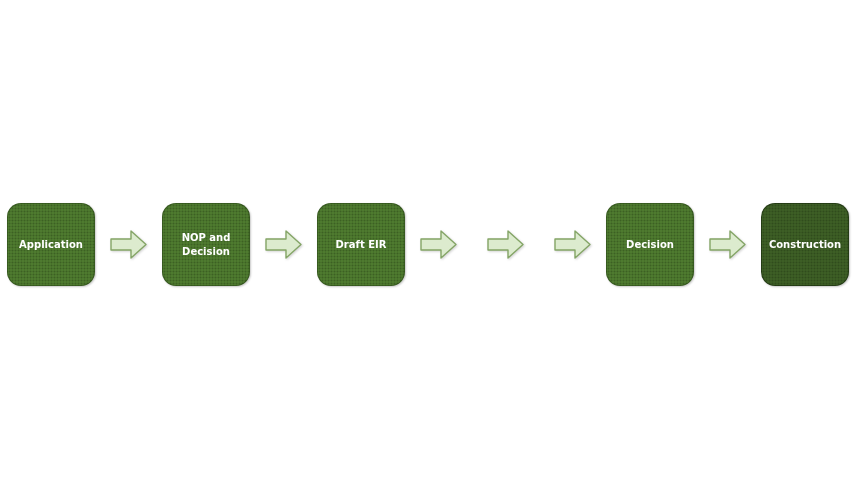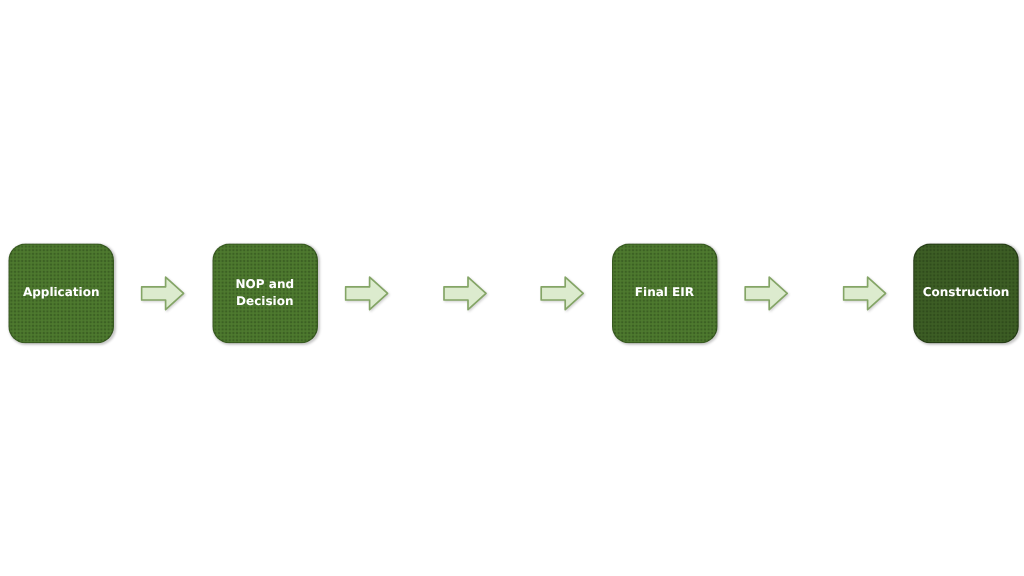--- a/index.html
+++ b/index.html
@@ -85,44 +85,47 @@
     <div class="step">
       <span class="step-label">NOP and Decision</span>
     </div>
 
     <div class="connector">
       <svg width="37" height="33" viewBox="0 0 37 33">
         <polygon points="1,11 21,11 21,3 36,16.5 21,30 21,22 1,22" fill="#dcebce" stroke="#84a566" stroke-width="1.4" stroke-linejoin="round"></polygon>
       </svg>
     </div>
 
+    <div class="step">
+      <span class="step-label">Draft EIR</span>
+    </div>
+
+    <div class="connector">
+      <svg width="37" height="33" viewBox="0 0 37 33">
+        <polygon points="1,11 21,11 21,3 36,16.5 21,30 21,22 1,22" fill="#dcebce" stroke="#84a566" stroke-width="1.4" stroke-linejoin="round"></polygon>
+      </svg>
+    </div>
+
 
     <div class="connector">
       <svg width="37" height="33" viewBox="0 0 37 33">
         <polygon points="1,11 21,11 21,3 36,16.5 21,30 21,22 1,22" fill="#dcebce" stroke="#84a566" stroke-width="1.4" stroke-linejoin="round"></polygon>
       </svg>
     </div>
 
 
     <div class="connector">
       <svg width="37" height="33" viewBox="0 0 37 33">
         <polygon points="1,11 21,11 21,3 36,16.5 21,30 21,22 1,22" fill="#dcebce" stroke="#84a566" stroke-width="1.4" stroke-linejoin="round"></polygon>
       </svg>
     </div>
 
     <div class="step">
-      <span class="step-label">Final EIR</span>
+      <span class="step-label">Decision</span>
     </div>
-
-    <div class="connector">
-      <svg width="37" height="33" viewBox="0 0 37 33">
-        <polygon points="1,11 21,11 21,3 36,16.5 21,30 21,22 1,22" fill="#dcebce" stroke="#84a566" stroke-width="1.4" stroke-linejoin="round"></polygon>
-      </svg>
-    </div>
-
 
     <div class="connector">
       <svg width="37" height="33" viewBox="0 0 37 33">
         <polygon points="1,11 21,11 21,3 36,16.5 21,30 21,22 1,22" fill="#dcebce" stroke="#84a566" stroke-width="1.4" stroke-linejoin="round"></polygon>
       </svg>
     </div>
 
     <div class="step step--dark">
       <span class="step-label">Construction</span>
     </div>

